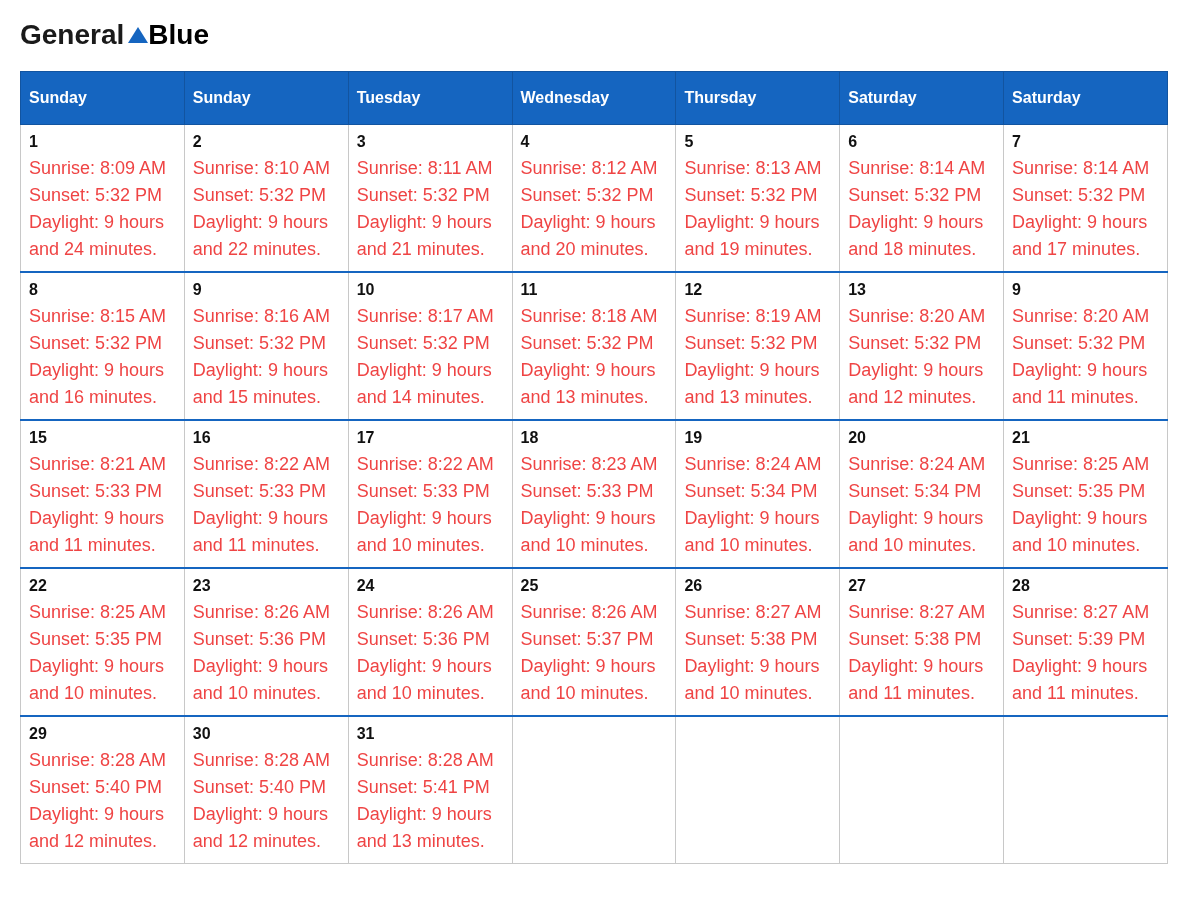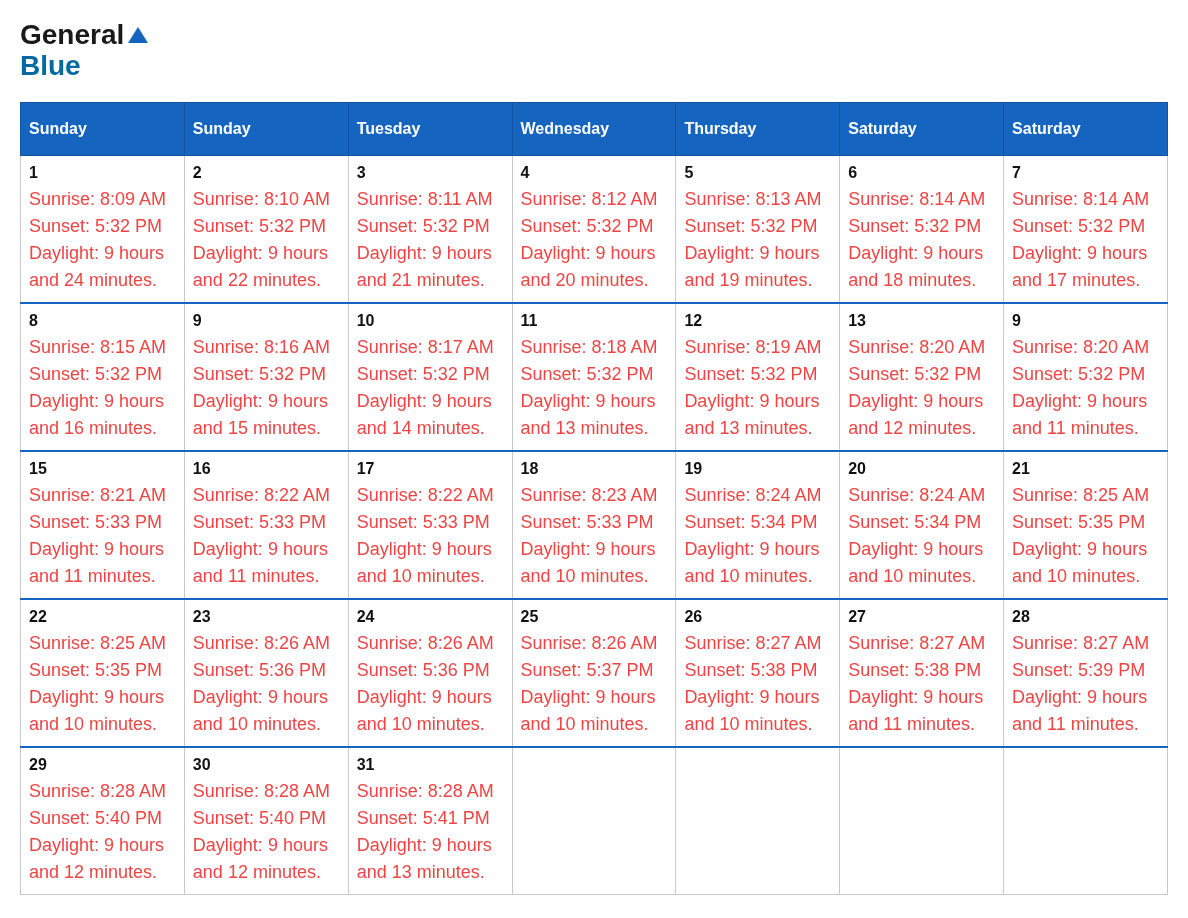--- a/index.html
+++ b/index.html
@@ -11,32 +11,32 @@
       padding: 20px;
     }
     .header {
       display: flex;
       justify-content: space-between;
       align-items: flex-start;
       margin-bottom: 20px;
     }
     .logo {
       display: flex;
-      flex-direction: column;
+      flex-direction: row;
     }
     .logo-general {
       font-size: 28px;
       font-weight: bold;
       color: #1a1a1a;
       line-height: 1.1;
     }
     .logo-blue {
       font-size: 28px;
       font-weight: bold;
-      color: #0369a1;
+      color: #000000;
       line-height: 1.1;
     }
     .logo-triangle {
       display: inline-block;
       width: 0;
       height: 0;
       border-left: 10px solid transparent;
       border-right: 10px solid transparent;
       border-top: 16px solid #1565c0;
       margin-left: 4px;

